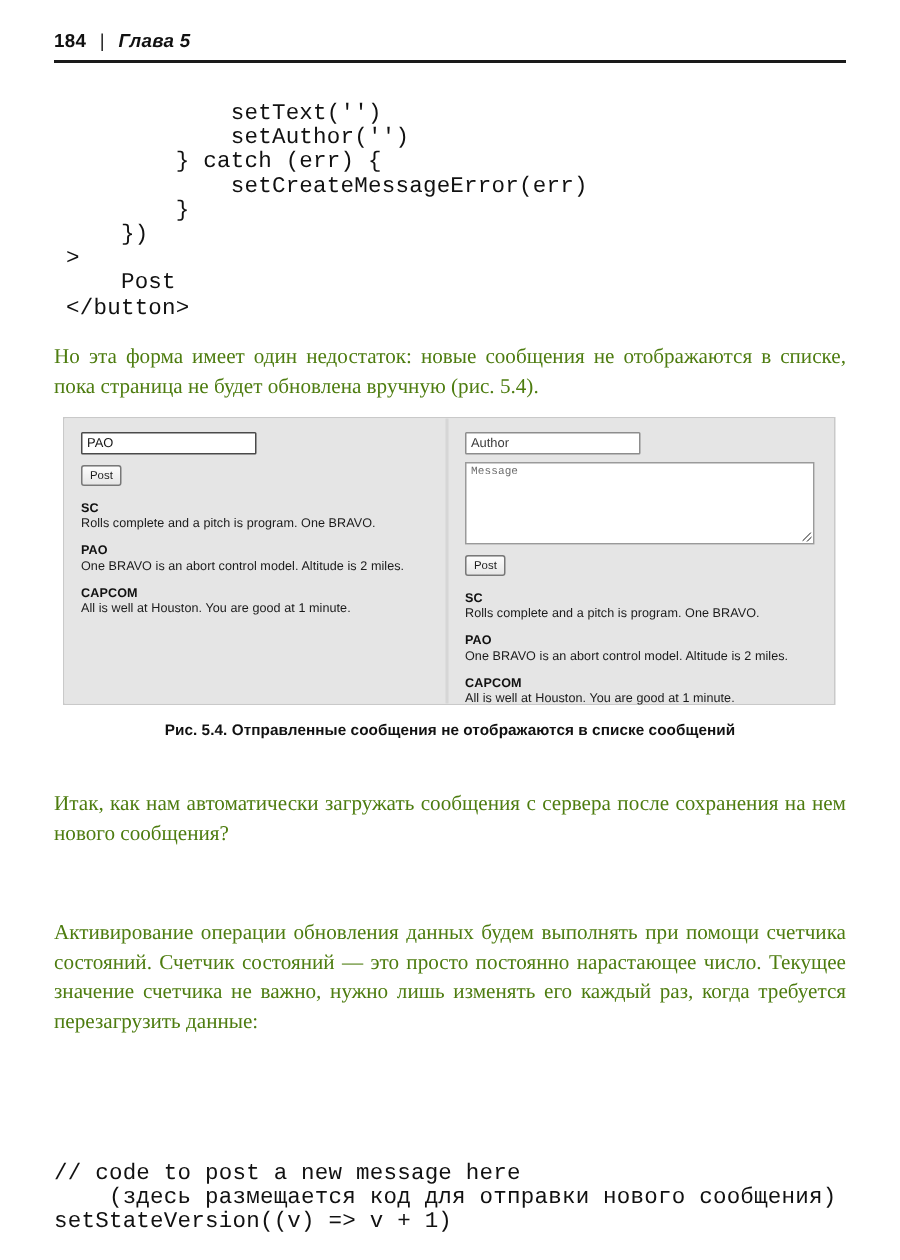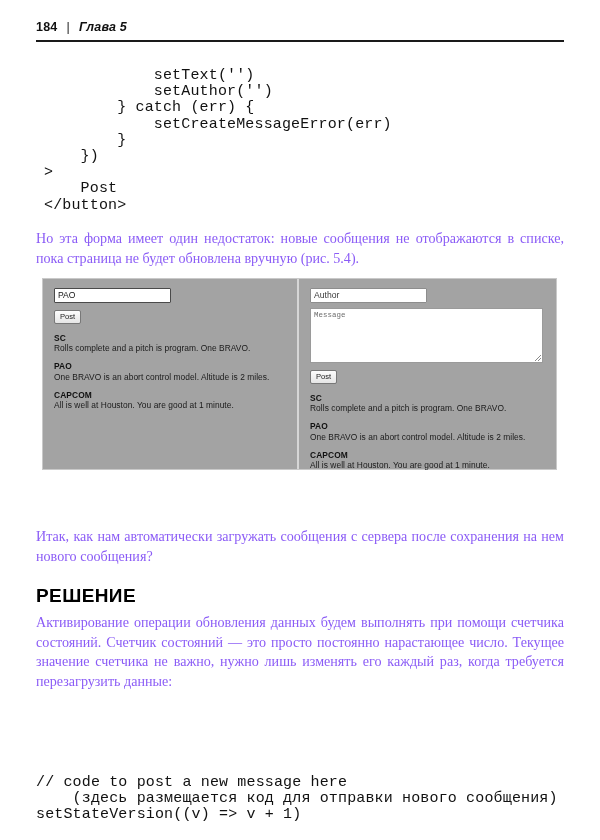--- a/index.html
+++ b/index.html
@@ -71,21 +71,21 @@
     top: 53px;
   }
 
   
   .para {
     position: absolute;
     font-family: "Liberation Serif", serif;
     font-size: 14.1px;
     line-height: 19.6px;
     text-align: justify;
-    color: #8b5cf6;
+    color: #4d7c0f;
   }
   #para-1 {
     left: 36px;
     top: 215px;
     width: 528px;
   }
   #para-2 {
     left: 36px;
     top: 513px;
     width: 528px;
@@ -140,21 +140,21 @@
     display: flex;
     width: 100%;
     height: 100%;
     box-sizing: border-box;
   }
   .panel {
     position: relative;
     height: 100%;
     box-sizing: border-box;
     padding: 9px 10px 0 11px;
-    background: #a3a3a3;
+    background: #e5e5e5;
   }
   .panel.left {
     width: 255px;
     border-right: 1px solid #d6d6d6;
   }
   .panel.right {
     width: 258px;
     border-left: 1px solid #d6d6d6;
   }
 
@@ -324,24 +324,24 @@
           <div class="msg">
             <div class="msg-author">CAPCOM</div>
             <div class="msg-text">All is well at Houston. You are good at 1 minute.</div>
           </div>
         </div>
       </div>
 
     </div>
   </div>
 
+  <div id="fig-caption">Рис. 5.4. Отправленные сообщения не отображаются в списке сообщений</div>
 
   <p class="para" id="para-2">Итак, как нам автоматически загружать сообщения с сервера после сохранения на нем нового сообщения?</p>
 
-  <h2 id="heading-solution">РЕШЕНИЕ</h2>
 
   <p class="para" id="para-3">Активирование операции обновления данных будем выполнять при помощи счетчика состояний. Счетчик состояний — это просто постоянно нарастающее число. Текущее значение счетчика не важно, нужно лишь изменять его каждый раз, когда требуется перезагрузить данные:</p>
 
 
 
   <pre class="code" id="code-bottom">// code to post a new message here
     (здесь размещается код для отправки нового сообщения)
 setStateVersion((v) =&gt; v + 1)</pre>
 
 </div>

